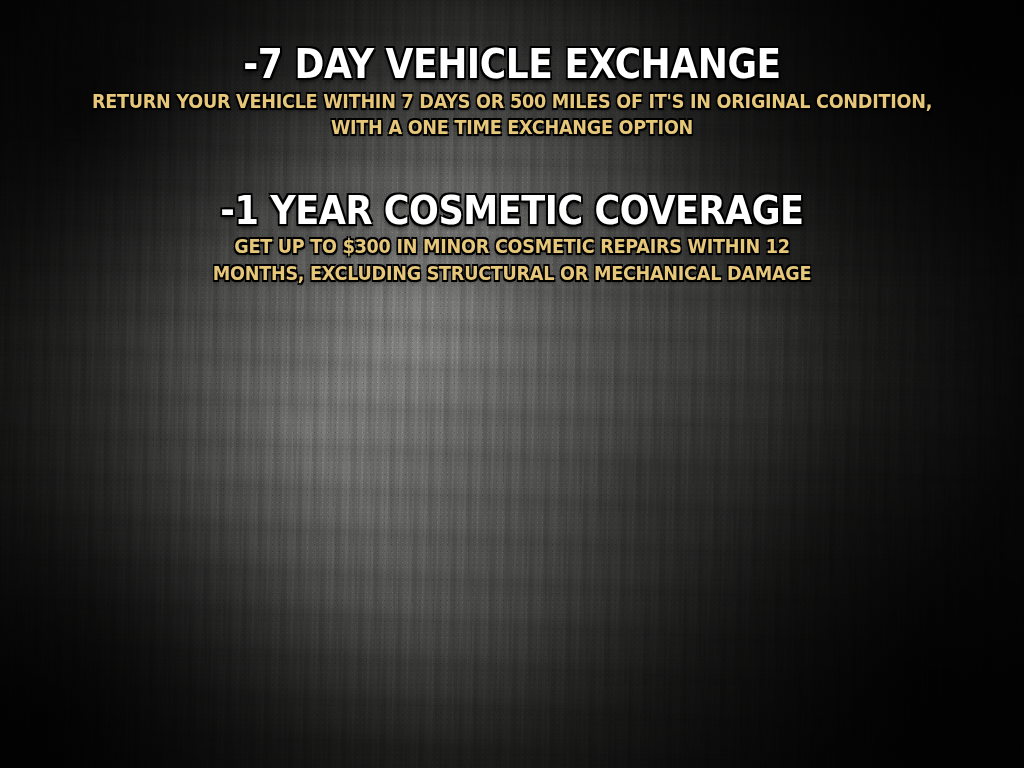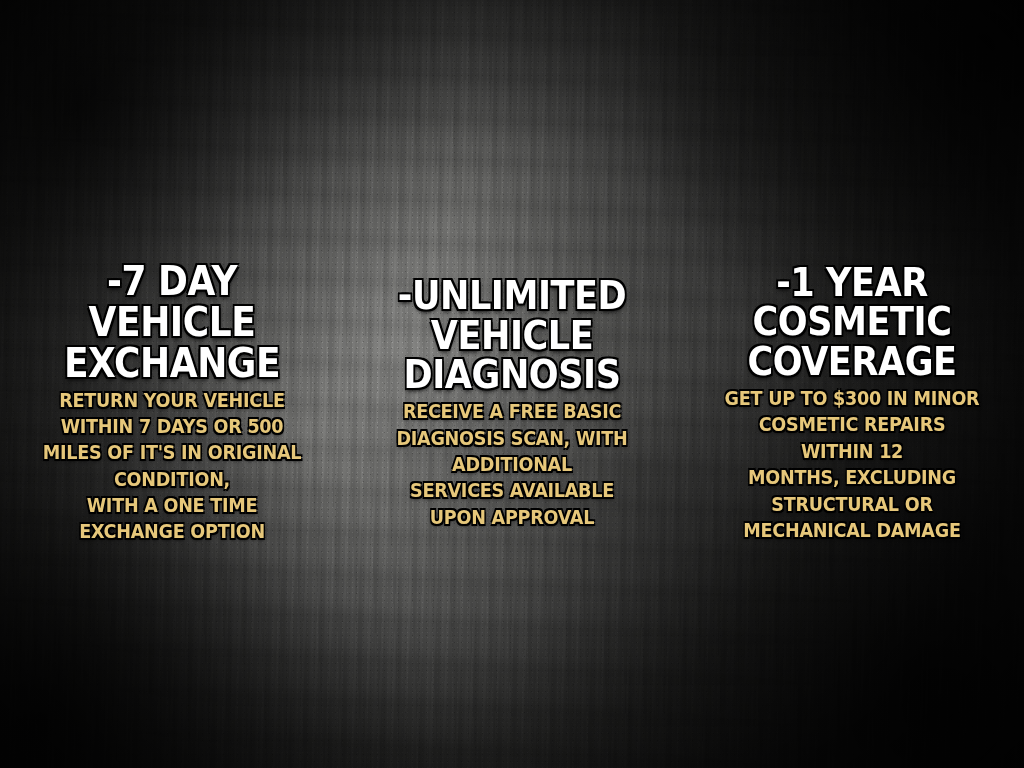--- a/index.html
+++ b/index.html
@@ -88,21 +88,21 @@
     background-size: 5px 5px, 7px 7px;
     background-position: 0 0, 3px 2px;
     mix-blend-mode: overlay;
   }
 
   
   .content {
     position: absolute;
     inset: 0;
     display: flex;
-    flex-direction: row;
+    flex-direction: column;
     align-items: center;
     padding: 44px 24px 0 24px;
     box-sizing: border-box;
     gap: 44px;
   }
 
   .block { width: 100%; text-align: center; }
 
   .heading {
     font-family: "DejaVu Sans", sans-serif;
@@ -159,25 +159,20 @@
   <div class="content">
 
     <div class="block">
       <div class="heading">-7 DAY VEHICLE EXCHANGE</div>
       <div class="sub">RETURN YOUR VEHICLE WITHIN 7 DAYS OR 500 MILES OF IT'S IN ORIGINAL CONDITION,
 WITH A ONE TIME EXCHANGE OPTION</div>
     </div>
 
 
 
-    <div class="block">
-      <div class="heading">-UNLIMITED VEHICLE DIAGNOSIS</div>
-      <div class="sub">RECEIVE A FREE BASIC DIAGNOSIS SCAN, WITH ADDITIONAL
-SERVICES AVAILABLE UPON APPROVAL</div>
-    </div>
 
     <div class="block">
       <div class="heading">-1 YEAR COSMETIC COVERAGE</div>
       <div class="sub">GET UP TO $300 IN MINOR COSMETIC REPAIRS WITHIN 12
 MONTHS, EXCLUDING STRUCTURAL OR MECHANICAL DAMAGE</div>
     </div>
 
 
   </div>
 </div>

